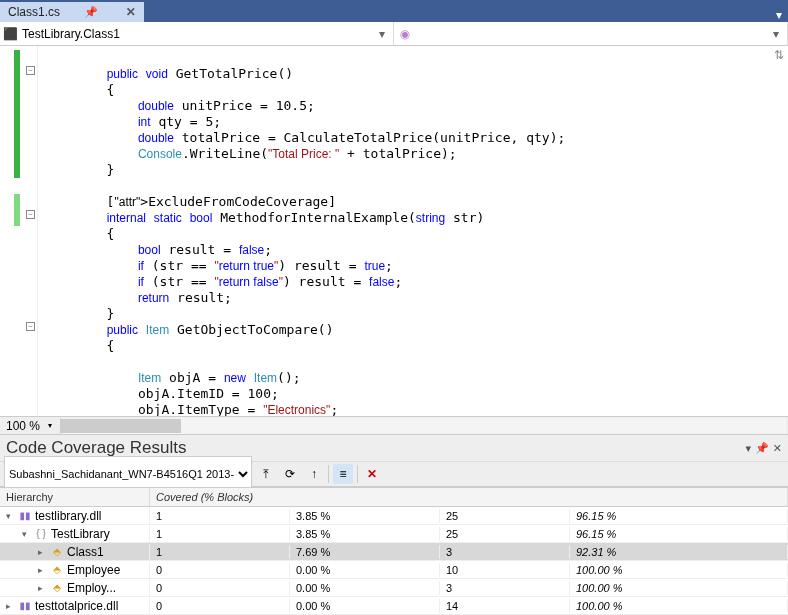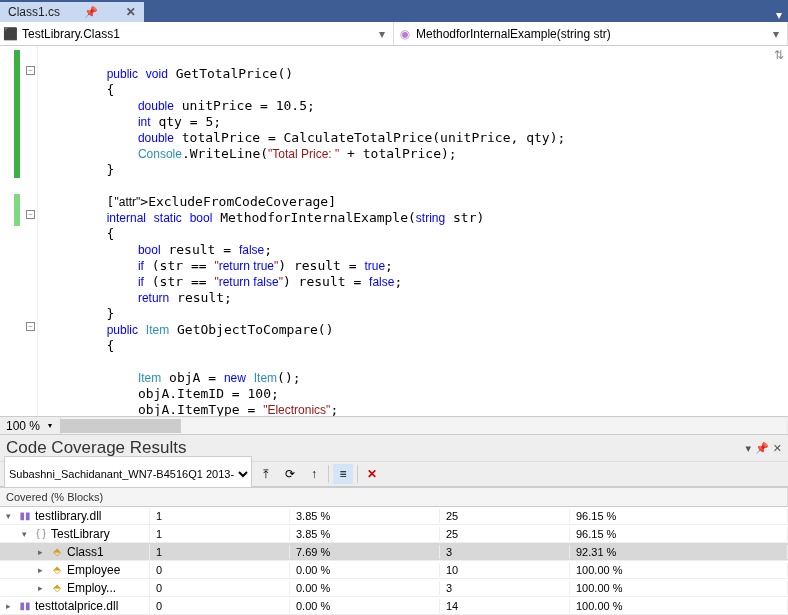--- a/index.html
+++ b/index.html
@@ -50,21 +50,21 @@
 .tb-btn.red { color: #c00; font-weight: bold; }
 .tb-sep { width: 1px; height: 18px; background: #ccc; }
 
 .grid { background: #fff; border-top: 1px solid #ccc; }
 .grid-header { display: flex; background: #f4f4f4; border-bottom: 1px solid #ccc; }
 .grid-header div { padding: 3px 6px; border-right: 1px solid #ddd; font-size: 11px; color: #333; }
 .col-h { flex: 0 0 150px; }
 .col-a { flex: 0 0 140px; }
 .col-b { flex: 0 0 150px; }
 .col-c { flex: 0 0 130px; }
-.col-d { flex: 1; }
+.col-d { flex: 1; font-style: italic; }
 .grid-row { display: flex; border-bottom: 1px solid #eee; height: 18px; align-items: center; }
 .grid-row.sel { background: #d8d8d8; }
 .grid-row div { padding: 1px 6px; border-right: 1px solid #eee; font-size: 11px; white-space: nowrap; overflow: hidden; text-overflow: ellipsis; }
 .tree-cell { display: flex; align-items: center; gap: 3px; }
 .tree-exp { width: 9px; display: inline-block; color: #666; font-size: 9px; }
 .ico { width: 14px; height: 14px; display: inline-flex; align-items: center; justify-content: center; font-size: 10px; }
 .ico-dll { color: #8b6bc9; }
 .ico-ns { color: #888; }
 .ico-cls { color: #d9a017; }
 </style>
@@ -83,21 +83,20 @@
 
 <div class="nav-bar">
   <div class="nav-item left">
     <span class="nav-icon ico-cls">⬛</span>
     <span>TestLibrary.Class1</span>
     <span style="flex:1"></span>
       <span class="nav-dd">▾</span>
   </div>
   <div class="nav-item right">
     <span class="nav-icon" style="color:#b87ec9">◉</span>
-    <span>MethodforInternalExample(string str)</span>
     <span style="flex:1"></span>
       <span class="nav-dd">▾</span>
   </div>
 </div>
 
 <div class="editor-wrap">
   <span class="split-handle">⇅</span>
   <div class="gutter">
     <div class="cov-bar cov-green" style="top:4px;height:128px"></div>
     <div class="cov-bar cov-lgreen" style="top:148px;height:16px"></div>
@@ -159,20 +158,21 @@
   <span class="tb-btn">⟳</span>
   <span class="tb-btn">↑</span>
   <span class="tb-sep"></span>
   <span class="tb-btn" style="background:#d5e5f7">≡</span>
   <span class="tb-sep"></span>
   <span class="tb-btn red">✕</span>
 </div>
 
 <div class="grid">
   <div class="grid-header">
+    <div class="col-h">Hierarchy</div>
     <div class="col-d">Covered (% Blocks)</div>
   </div>
   <div id="grid-body">
       <div class="grid-row">
         <div class="col-h tree-cell" style="padding-left:6px">
           <span class="tree-exp">▾</span>
           <span class="ico ico-dll">▮▮</span>
           <span>testlibrary.dll</span>
         </div>
         <div class="col-a">1</div>

